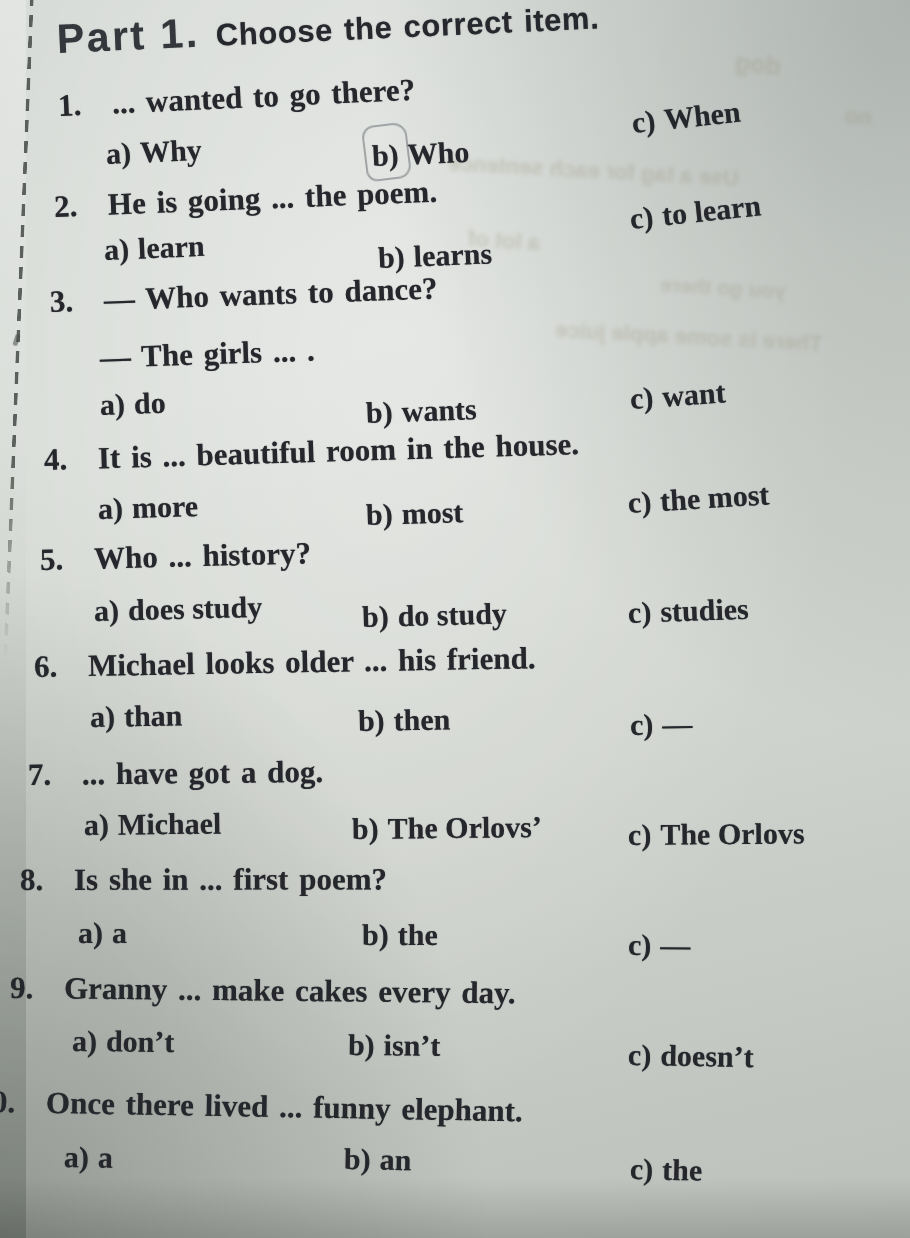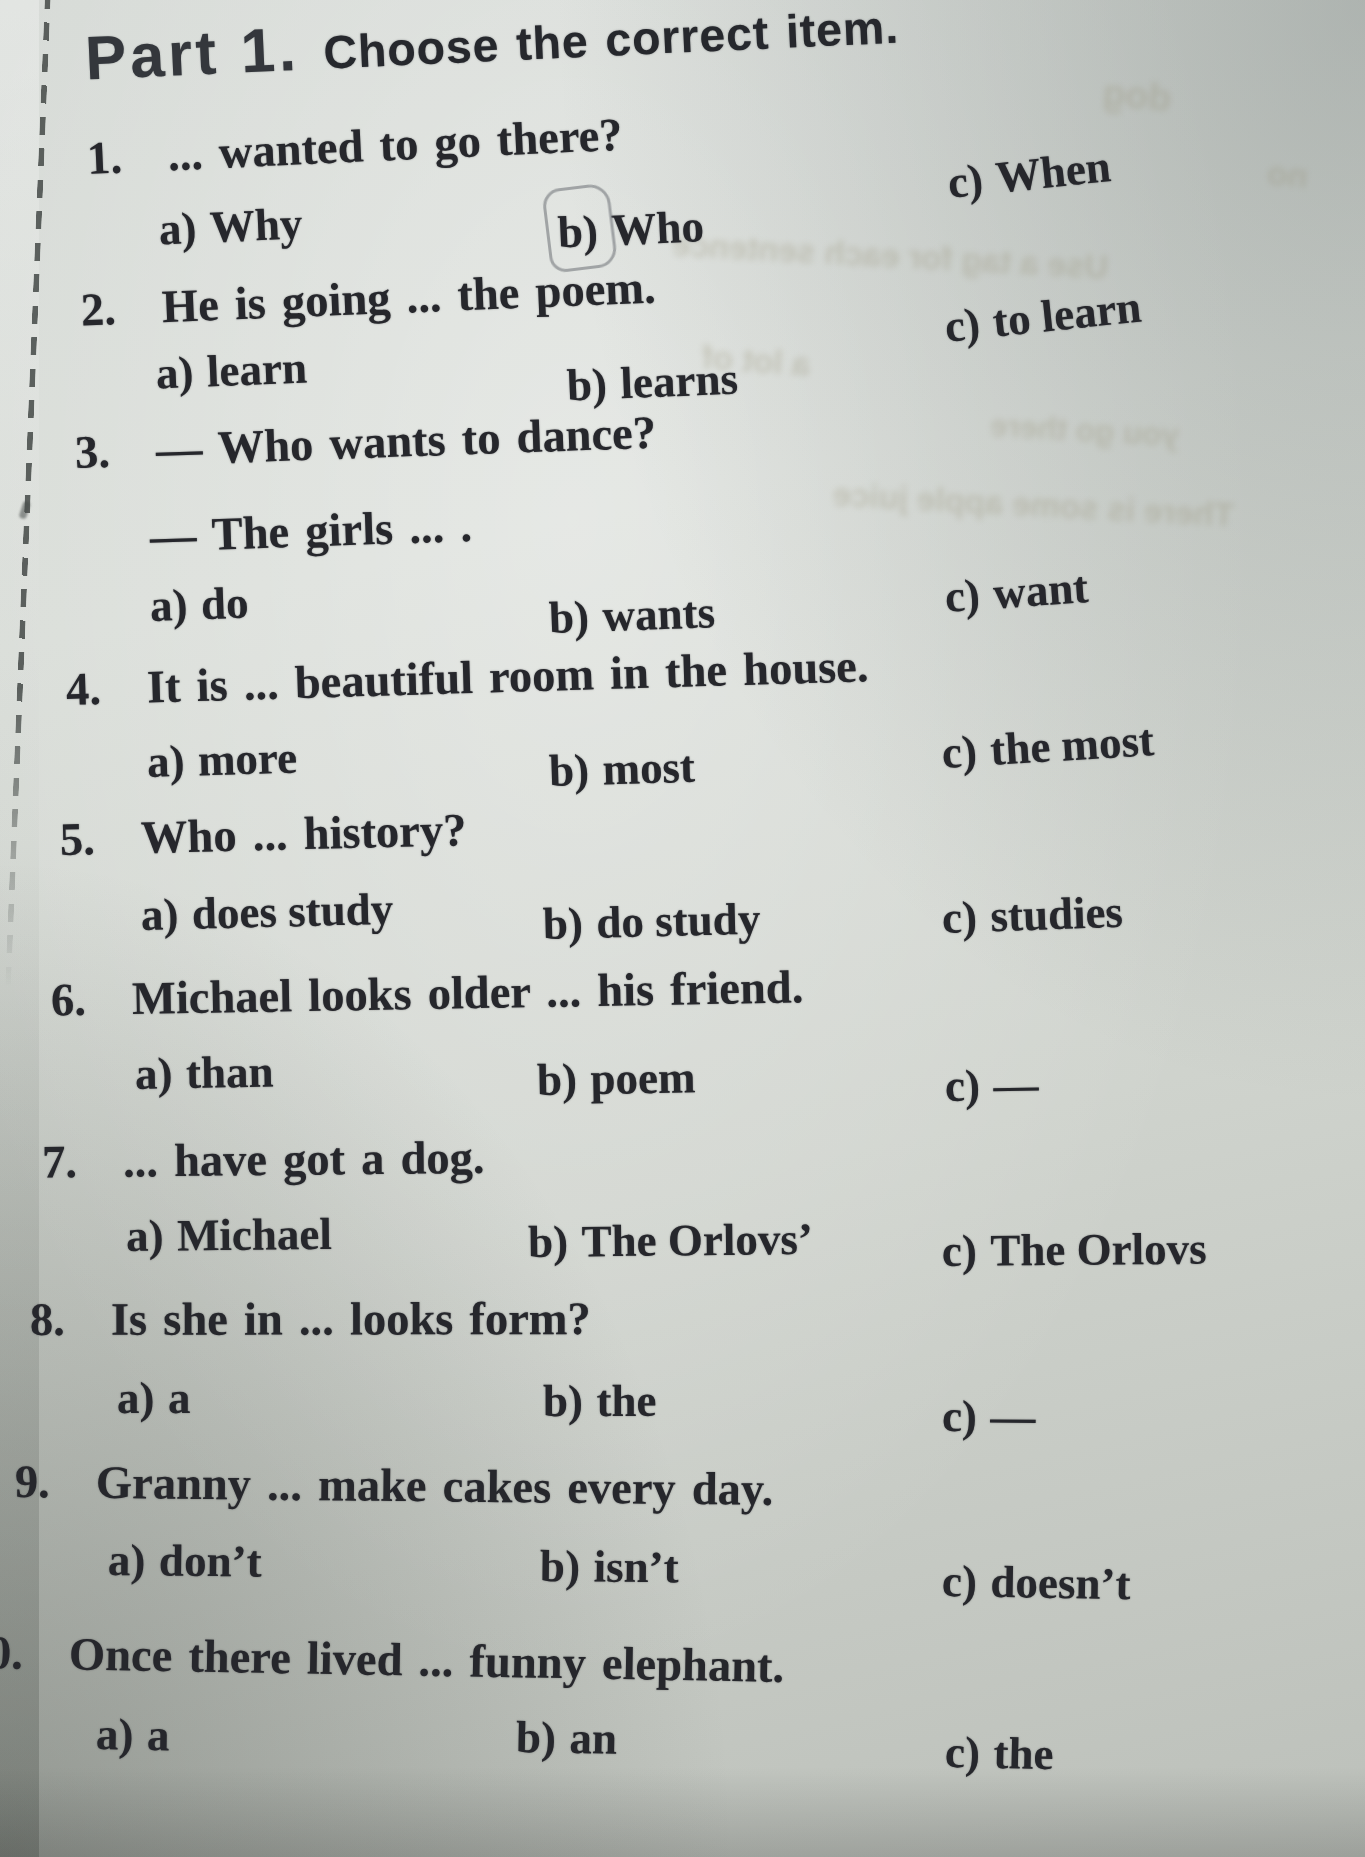--- a/index.html
+++ b/index.html
@@ -178,21 +178,21 @@
 
   <div class="layer">
     <div class="qline" style="left:34px;top:649px;transform:rotate(-1deg);">
       <span class="qnum">6.</span>
       <span>Michael looks older ... his friend.</span>
     </div>
     <div class="opt" style="left:90px;top:700px;transform:rotate(-1deg);">
       <span class="olabel">a)</span><span>than</span>
     </div>
     <div class="opt" style="left:358px;top:704px;transform:rotate(-1deg);">
-      <span class="olabel">b)</span><span>poem</span>
+      <span class="olabel">b)</span><span>then</span>
     </div>
     <div class="opt" style="left:630px;top:708px;transform:rotate(-1deg);">
       <span class="olabel">c)</span><span>—</span>
     </div>
   </div>
 
   <div class="layer">
     <div class="qline" style="left:28px;top:757px;transform:rotate(-0.6deg);">
       <span class="qnum">7.</span>
       <span>... have got a dog.</span>
@@ -204,42 +204,42 @@
       <span class="olabel">b)</span><span>The Orlovs’</span>
     </div>
     <div class="opt" style="left:628px;top:818px;transform:rotate(-0.5deg);">
       <span class="olabel">c)</span><span>The Orlovs</span>
     </div>
   </div>
 
   <div class="layer">
     <div class="qline" style="left:20px;top:862px;transform:rotate(-0.1deg);">
       <span class="qnum">8.</span>
-      <span>Is she in ... looks form?</span>
+      <span>Is she in ... first poem?</span>
     </div>
     <div class="opt" style="left:78px;top:916px;transform:rotate(-0.1deg);">
       <span class="olabel">a)</span><span>a</span>
     </div>
     <div class="opt" style="left:362px;top:918px;transform:rotate(-0.1deg);">
       <span class="olabel">b)</span><span>the</span>
     </div>
     <div class="opt" style="left:628px;top:928px;transform:rotate(0.5deg);">
       <span class="olabel">c)</span><span>—</span>
     </div>
   </div>
 
   <div class="layer">
     <div class="qline" style="left:10px;top:970px;transform:rotate(0.6deg);">
       <span class="qnum">9.</span>
       <span>Granny ... make cakes every day.</span>
     </div>
     <div class="opt" style="left:72px;top:1024px;transform:rotate(0.6deg);">
       <span class="olabel">a)</span><span>don’t</span>
     </div>
-    <div class="opt" style="left:360px;top:1028px;transform:rotate(0.6deg);">
+    <div class="opt" style="left:348px;top:1028px;transform:rotate(0.6deg);">
       <span class="olabel">b)</span><span>isn’t</span>
     </div>
     <div class="opt" style="left:628px;top:1038px;transform:rotate(1deg);">
       <span class="olabel">c)</span><span>doesn’t</span>
     </div>
   </div>
 
   <div class="layer">
     <div class="qline" style="left:-8px;top:1084px;transform:rotate(1deg);">
       <span class="qnum">0.</span>

